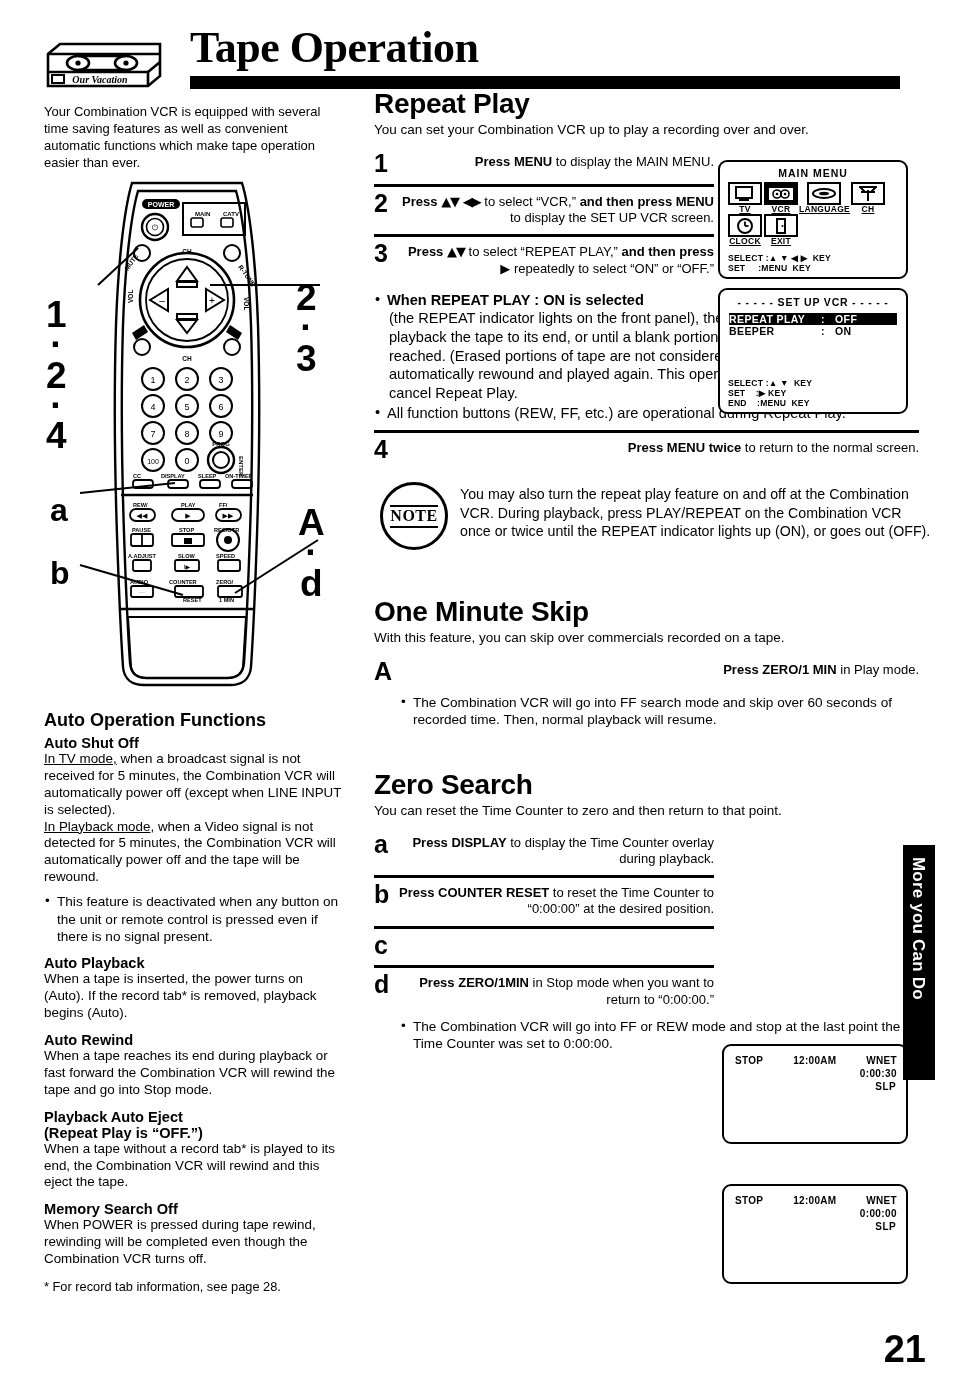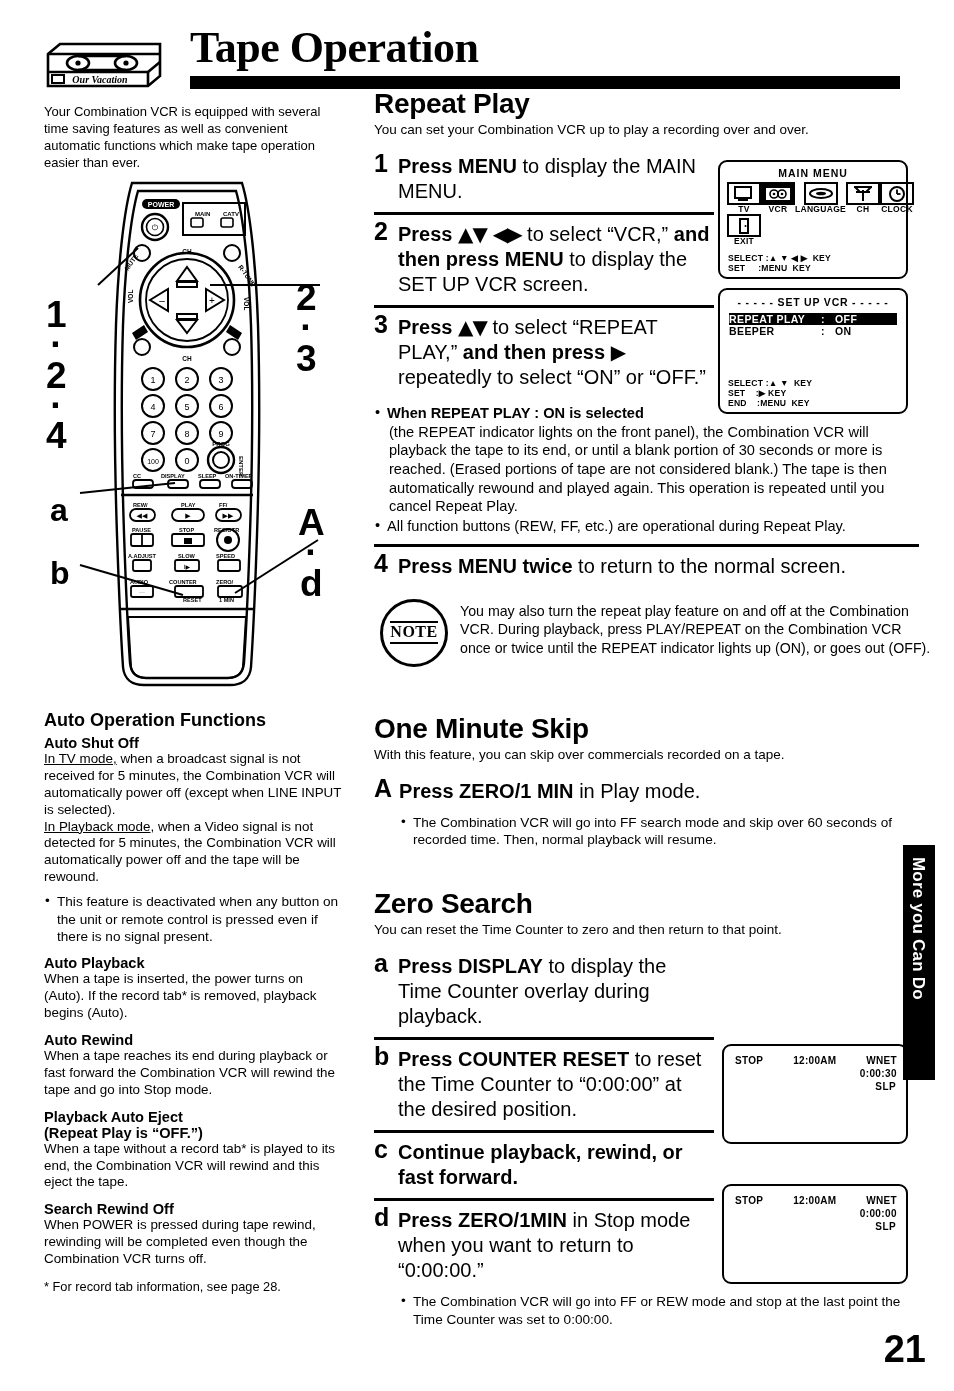--- a/index.html
+++ b/index.html
@@ -39,39 +39,39 @@
   }
   .sect-sub{font-size:13.5px;margin:0 0 10px 0;}
 
   
   .step{position:relative;display:flex;gap:7px;padding:7px 0 8px 0;}
   .step .num{
     font-weight:bold;font-size:25px;line-height:0.95;min-width:17px;
     flex:0 0 auto;margin-top:-2px;
   }
   .step .num.alpha{font-size:25px;}
-  .step .body{font-size:20px;line-height:1.25;flex:1 1 auto;}
+  .step .body{font-size:13px;line-height:1.25;flex:1 1 auto;text-align:right;}
   .step .body b{font-weight:bold;}
   .hr{height:3px;background:#000;margin:0;}
 
   .bullets{font-size:14.6px;line-height:1.28;margin:6px 0 0 0;padding:0;list-style:none;}
   .bullets li{position:relative;padding-left:13px;margin-bottom:1px;}
   .bullets li:before{content:"•";position:absolute;left:1px;top:-1px;}
   .bullets.small{font-size:13.6px;}
   .bullets b{font-weight:bold;}
 
   
   .osd{
     position:absolute;background:#fff;border:2.5px solid #000;border-radius:9px;
     font-family:"Liberation Sans",sans-serif;
   }
   #osd-main{left:718px;top:160px;width:186px;height:115px;}
   #osd-setup{left:718px;top:288px;width:186px;height:122px;}
   .osd-title{text-align:center;font-size:10.5px;letter-spacing:1px;font-weight:bold;margin-top:5px;}
-  .menu-grid{display:grid;grid-template-columns:repeat(5,1fr);margin:3px 20px 0 7px;}
+  .menu-grid{display:grid;grid-template-columns:repeat(4,1fr);margin:3px 20px 0 7px;text-decoration:underline;}
   .mi{display:flex;flex-direction:column;align-items:center;}
   .mi .ibox{
     width:34px;height:23px;border:2px solid #000;display:flex;
     align-items:center;justify-content:center;box-sizing:border-box;
   }
   .mi.sel .ibox{background:#000;}
   .mi .lbl{font-size:8.5px;font-weight:bold;letter-spacing:0.3px;margin-top:-1px;}
   .mi.sel .lbl{}
   .osd-keys{position:absolute;left:8px;bottom:4px;font-size:8.6px;line-height:1.18;font-weight:bold;letter-spacing:0.2px;white-space:pre;}
   .setup-hd{text-align:center;font-size:10.5px;font-weight:bold;letter-spacing:0.8px;margin-top:6px;}
@@ -374,21 +374,21 @@
     <h4 class="sub">Auto Playback</h4>
     <p class="ptxt">When a tape is inserted, the power turns on (Auto). If the record tab* is removed, playback begins (Auto).</p>
 
     <h4 class="sub">Auto Rewind</h4>
     <p class="ptxt">When a tape reaches its end during playback or fast forward the Combination VCR will rewind the tape and go into Stop mode.</p>
 
     <h4 class="sub">Playback Auto Eject</h4>
     <div style="font-size:14.6px;font-weight:bold;">(Repeat Play is “OFF.”)</div>
     <p class="ptxt">When a tape without a record tab* is played to its end, the Combination VCR will rewind and this eject the tape.</p>
 
-    <h4 class="sub">Search Rewind Off</h4>
+    <h4 class="sub">Memory Search Off</h4>
     <p class="ptxt">When POWER is pressed during tape rewind, rewinding will be completed even though the Combination VCR turns off.</p>
 
     <div class="footnote">* For record tab information, see page 28.</div>
   </div>
 
   <div id="col-right">
 
     <h2 class="sect">Repeat Play</h2>
     <p class="sect-sub">You can set your Combination VCR up to play a recording over and over.</p>
 
@@ -475,23 +475,20 @@
       <div class="step" style="width:340px;">
         <div class="num alpha">b</div>
         <div class="body">
           <b>Press COUNTER RESET</b><span> to reset the Time Counter to “0:00:00” at the desired position.</span>
         </div>
       </div>
       <div class="hr" style="width:340px;"></div>
 
       <div class="step" style="width:340px;">
         <div class="num alpha">c</div>
-        <div class="body">
-          <b>Continue playback, rewind, or fast forward.</b>
-        </div>
       </div>
       <div class="hr" style="width:340px;"></div>
 
       <div class="step" style="width:340px;">
         <div class="num alpha">d</div>
         <div class="body">
           <b>Press ZERO/1MIN</b><span> in Stop mode when you want to return to “0:00:00.”</span>
         </div>
       </div>
       <ul class="bullets small" style="margin:2px 0 0 26px;width:520px;">

